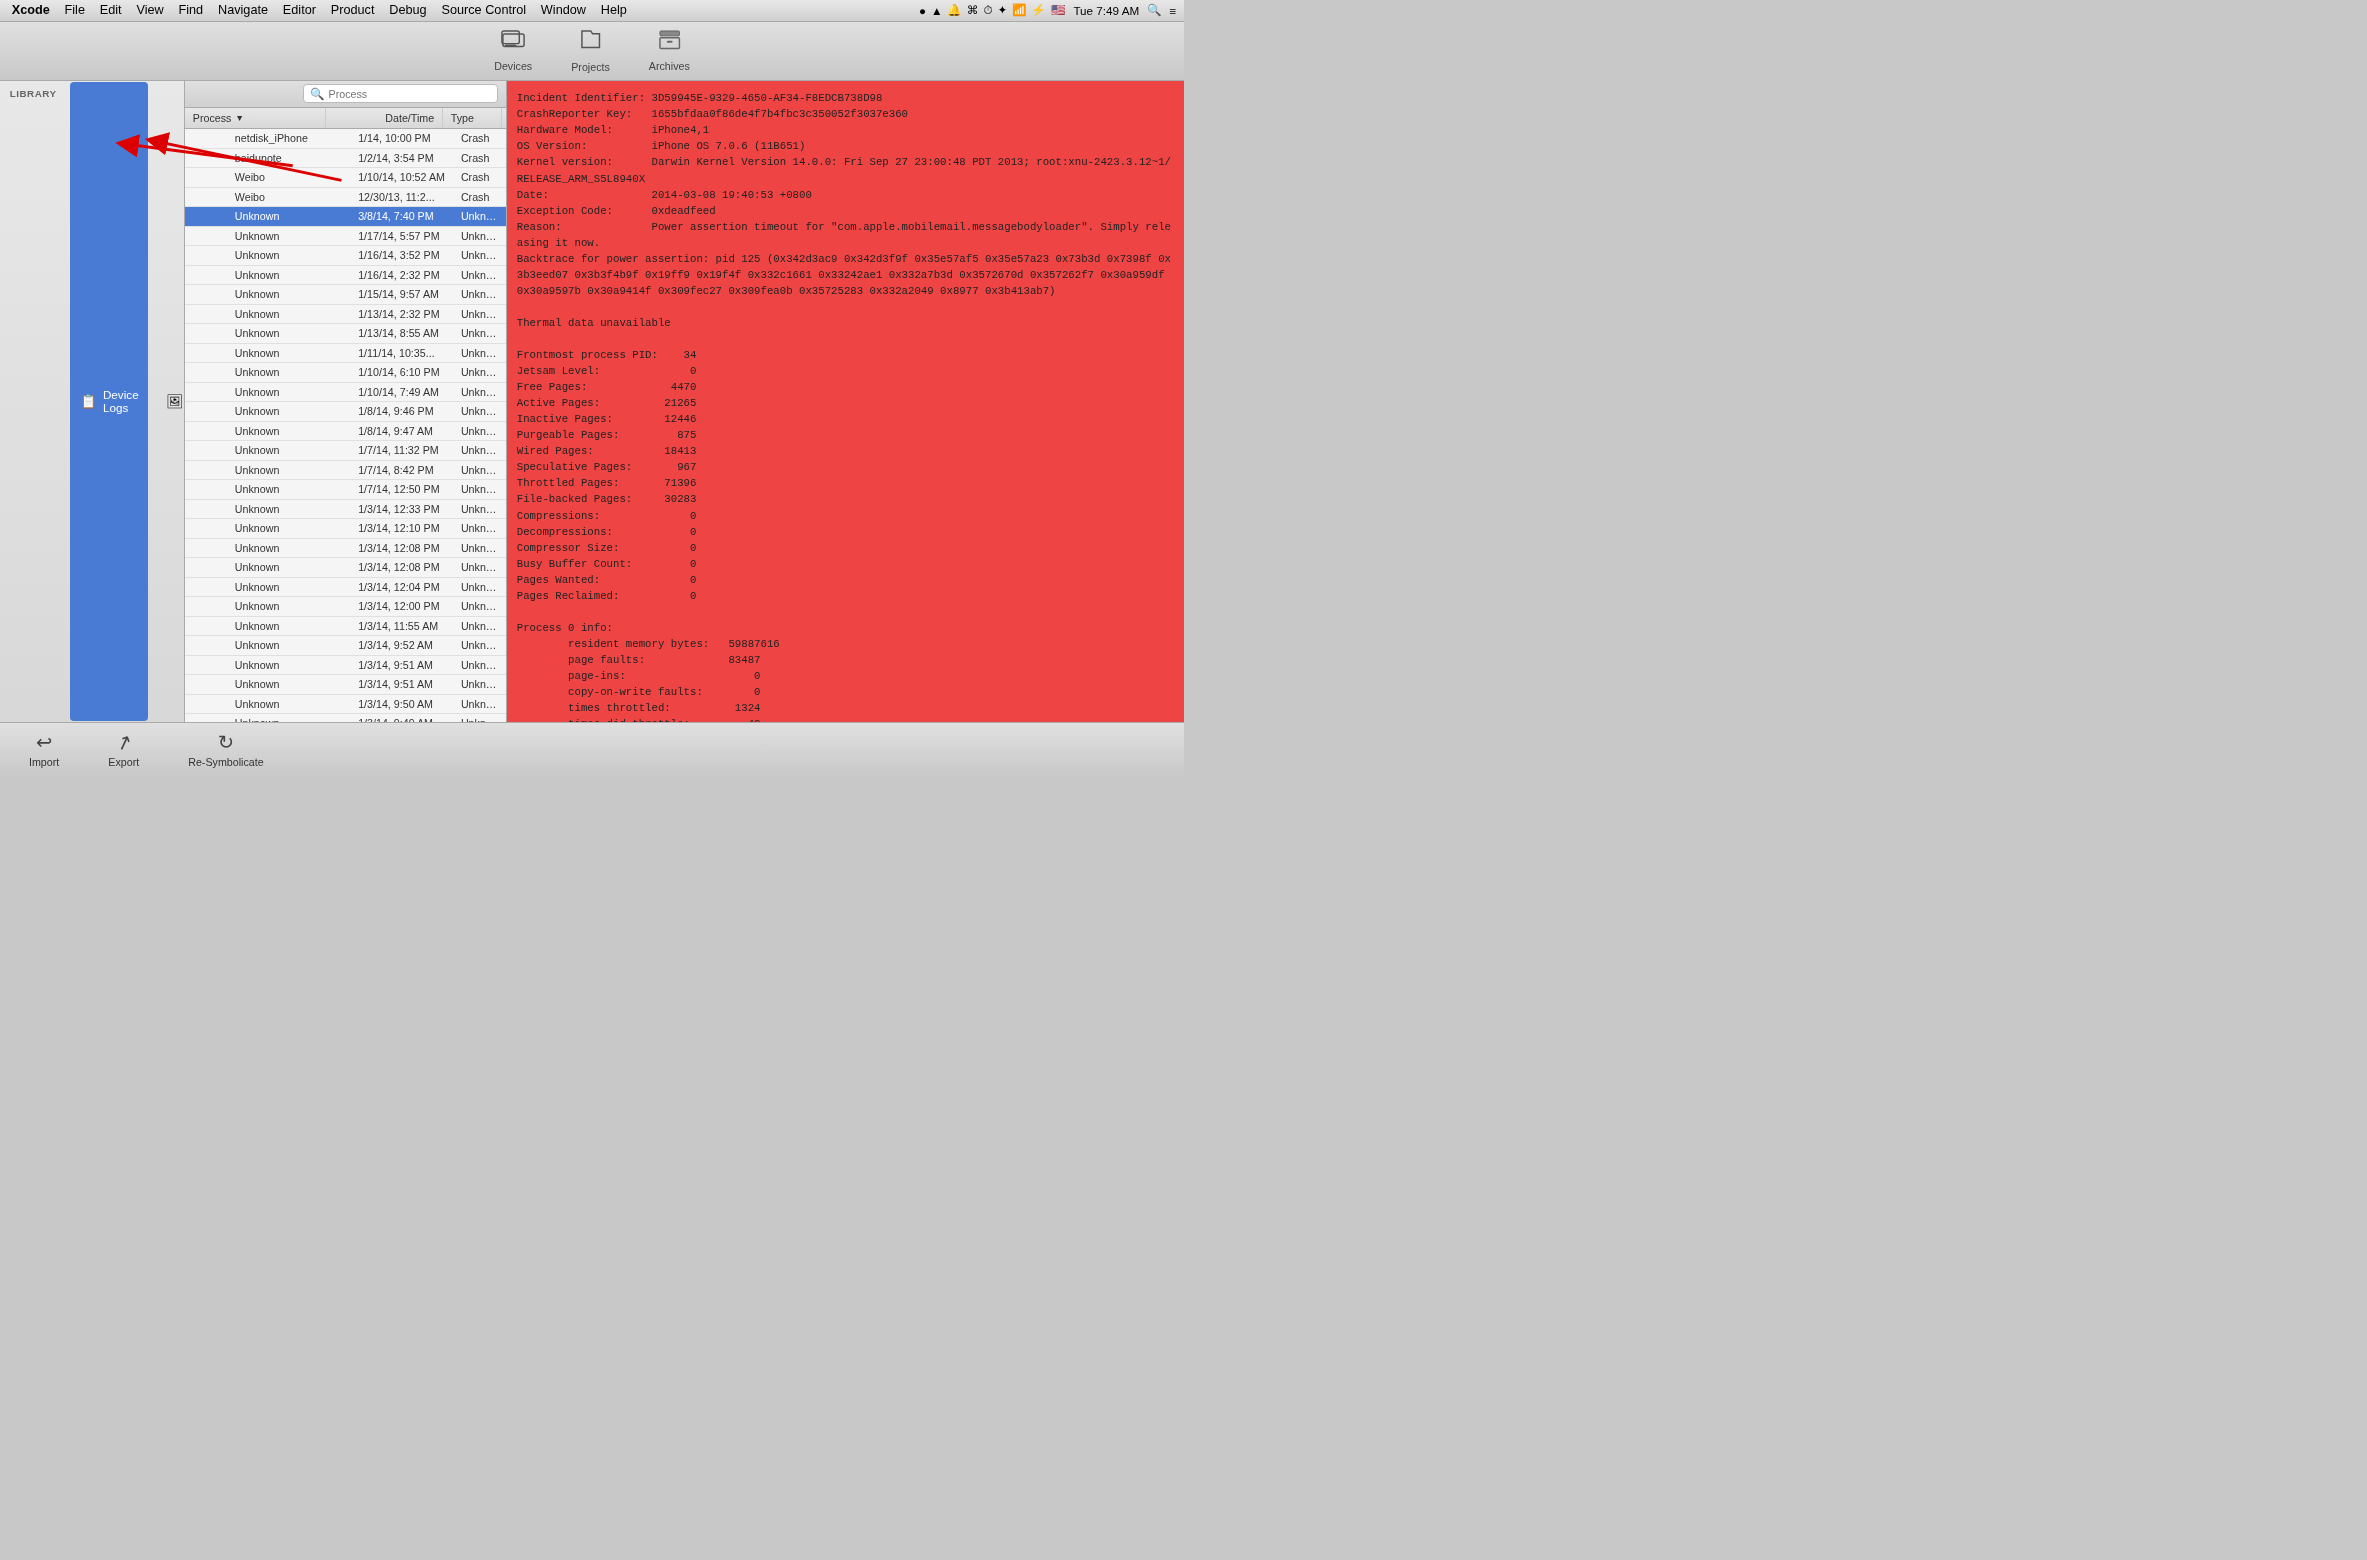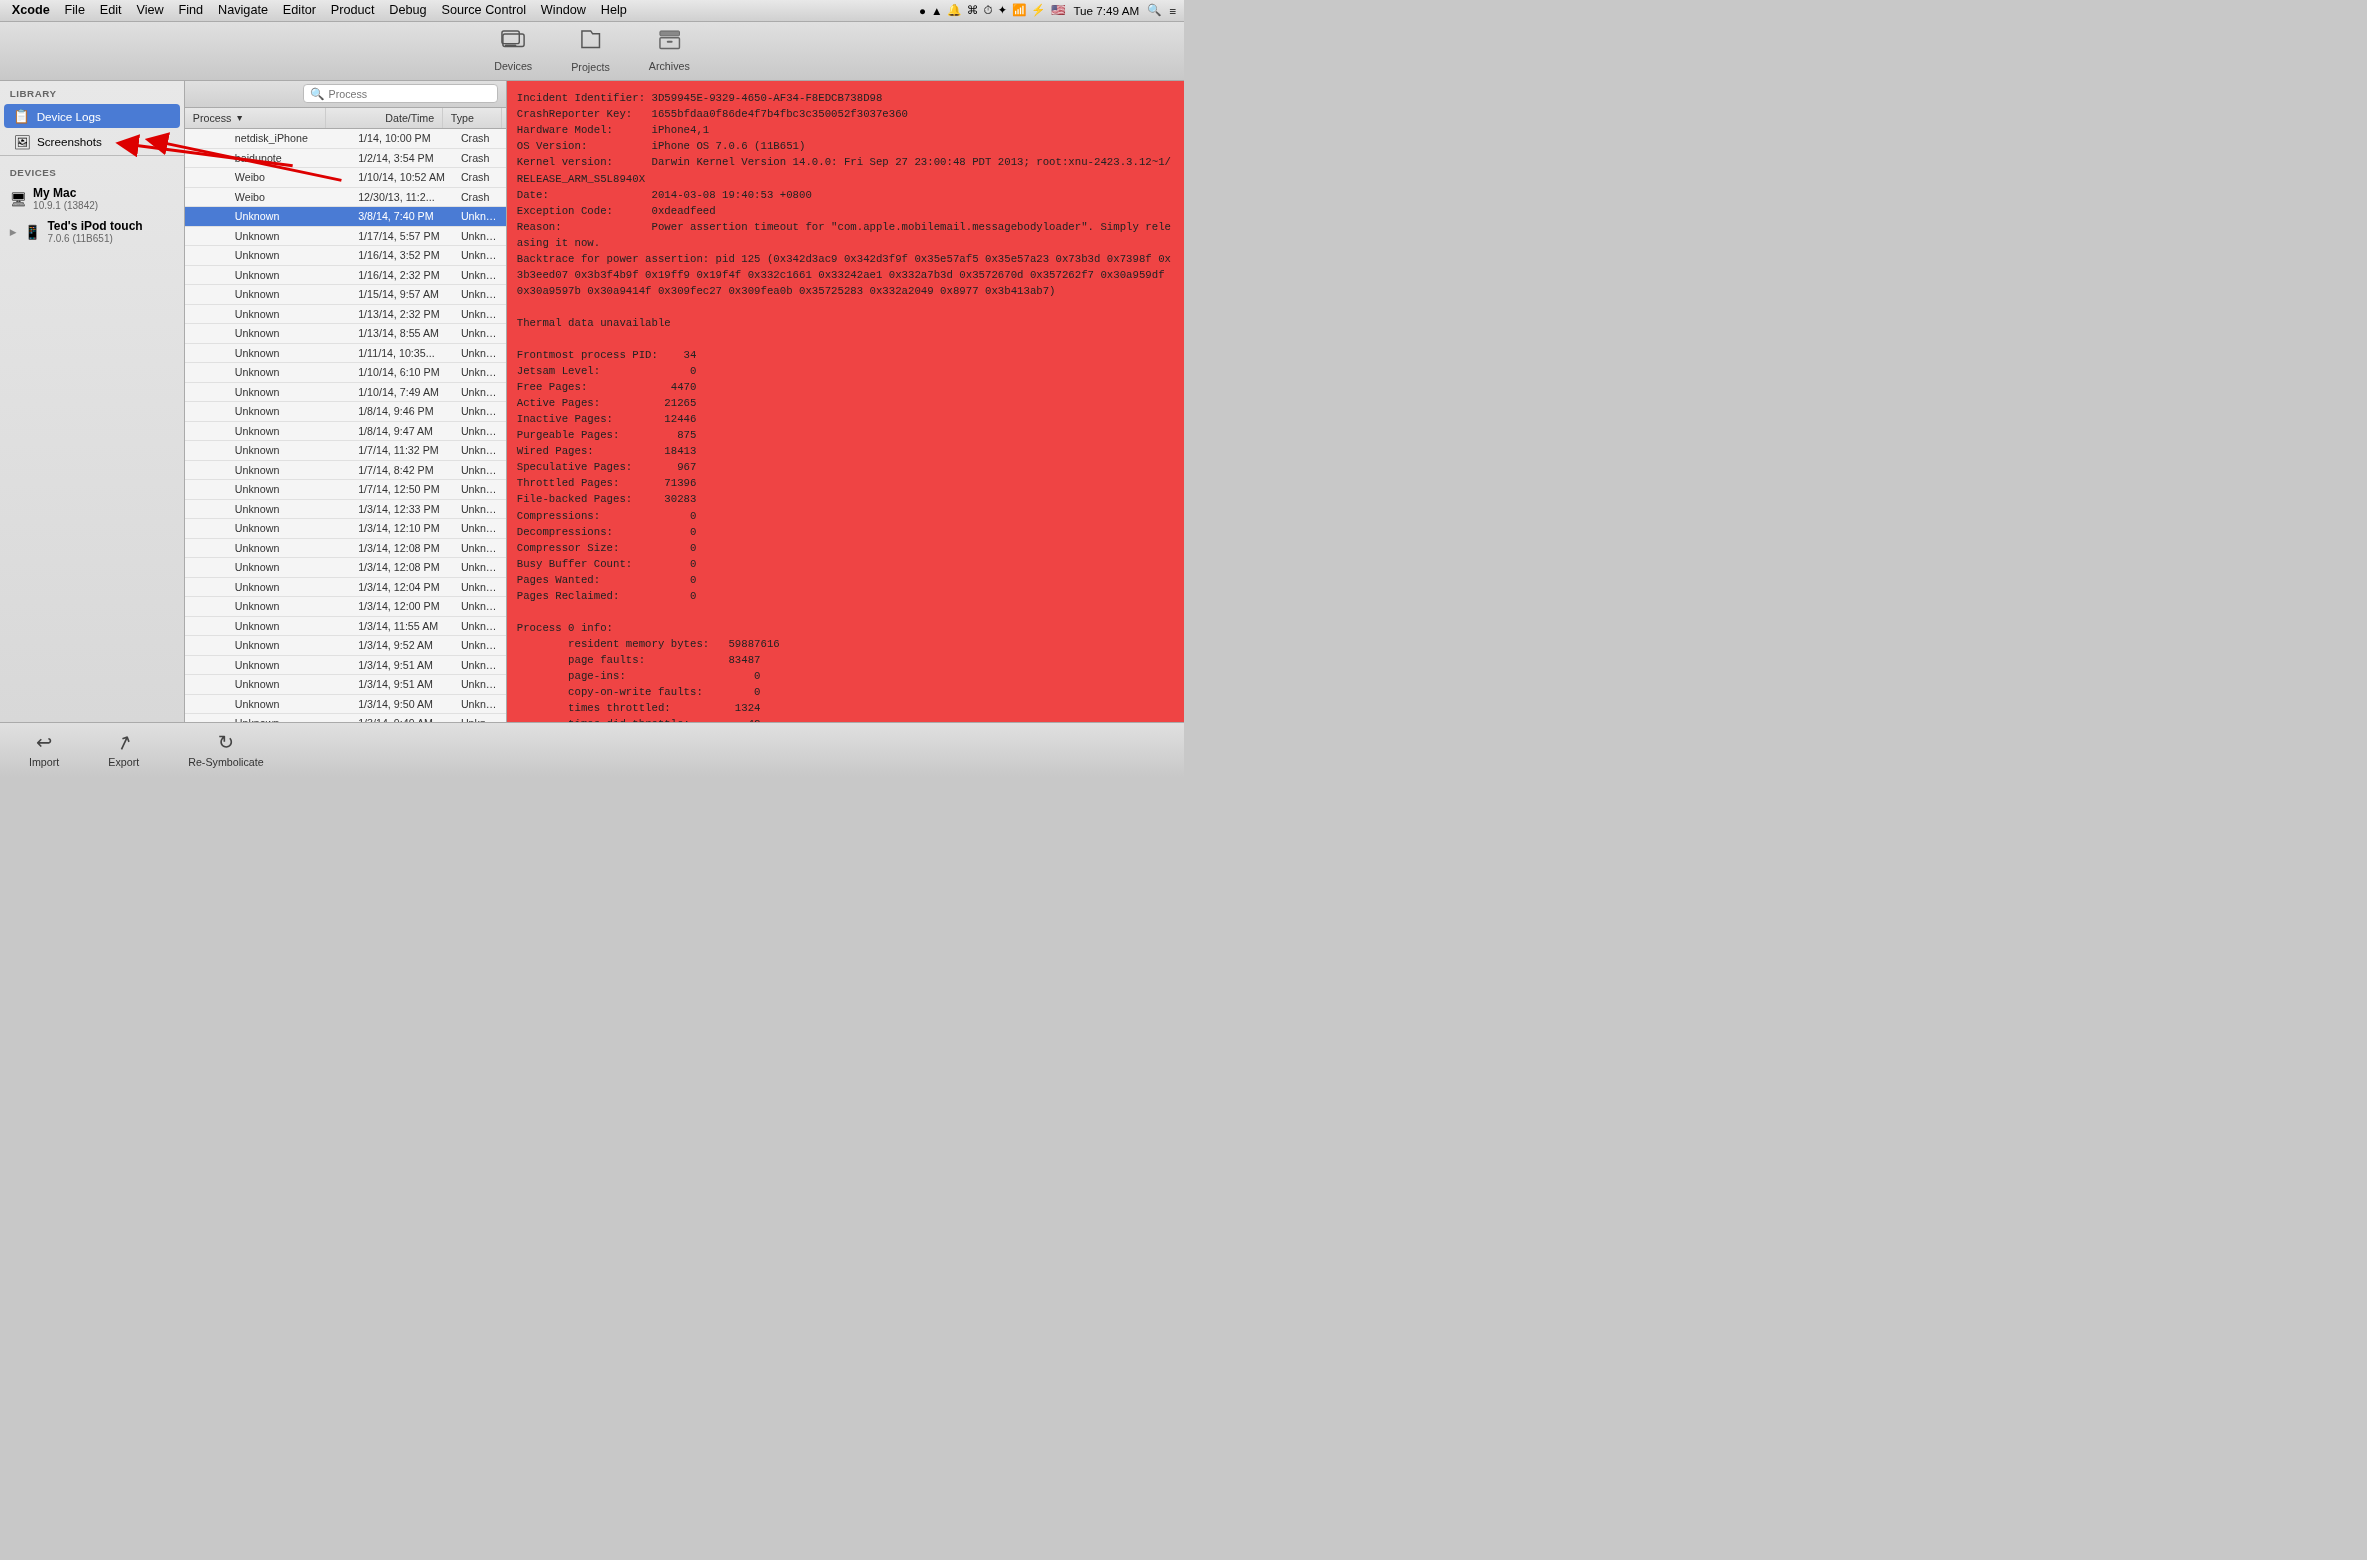--- a/index.html
+++ b/index.html
@@ -103,21 +103,20 @@
       display: flex;
       height: calc(780px - 21.5px - 37px - 59px - 21.5px);
     }
 
     
     .sidebar {
       width: 185px;
       background: linear-gradient(to bottom, #e8e8e8, #d8d8d8);
       border-right: 1px solid #aaa;
       display: flex;
-      flex-direction: column;
     }
     .sidebar-section-header {
       font-size: 9.8px;
       font-weight: bold;
       color: #666;
       padding: 7.8px 9.8px 3.9px;
       text-transform: uppercase;
       letter-spacing: 0.5px;
     }
     .sidebar-item {

